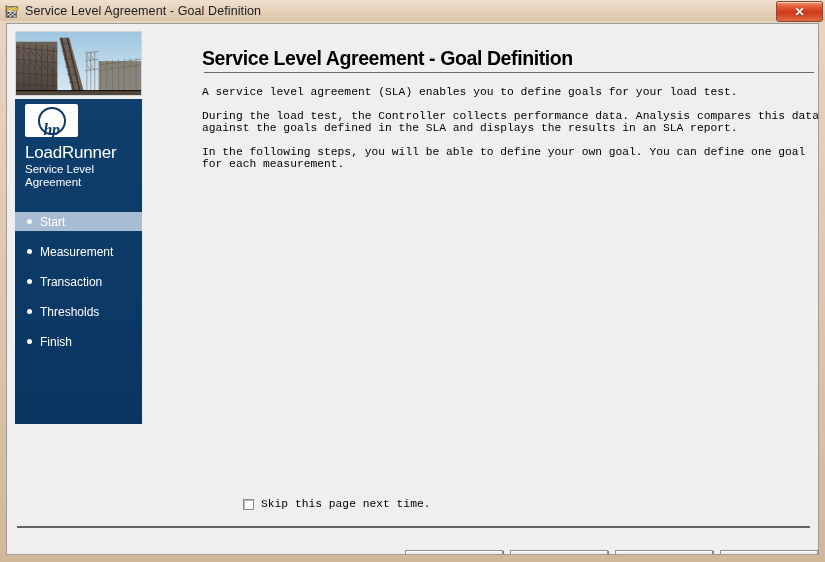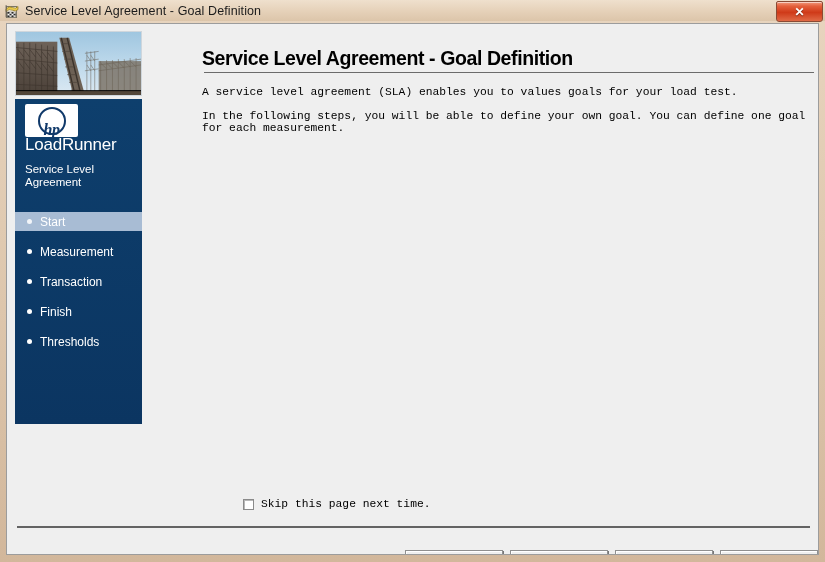--- a/index.html
+++ b/index.html
@@ -135,21 +135,21 @@
     font-weight: bold;
     font-size: 16px;
     color: #10396a;
     line-height: 1;
     letter-spacing: -0.5px;
     margin-top: 19px;
   }
   .brand {
     position: absolute;
     left: 10px;
-    top: 36px;
+    top: 44px;
     color: #ffffff;
     font-size: 17px;
     letter-spacing: -0.2px;
     font-family: "Liberation Sans", sans-serif;
     white-space: nowrap;
   }
   .brand-sub {
     position: absolute;
     left: 10px;
     top: 64px;
@@ -400,35 +400,36 @@
           <div class="nav-item">
             <span class="nav-dot"></span>
             <span class="nav-label">Measurement</span>
           </div>
           <div class="nav-item">
             <span class="nav-dot"></span>
             <span class="nav-label">Transaction</span>
           </div>
           <div class="nav-item">
             <span class="nav-dot"></span>
-            <span class="nav-label">Finish</span>
+            <span class="nav-label">Thresholds</span>
           </div>
           <div class="nav-item">
             <span class="nav-dot"></span>
-            <span class="nav-label">Thresholds</span>
+            <span class="nav-label">Finish</span>
           </div>
         </div>
       </div>
     </div>
 
     <div class="content">
       <div class="page-title">Service Level Agreement - Goal Definition</div>
       <div class="title-rule"></div>
       <div class="body-text">
-        <p>A service level agreement (SLA) enables you to values goals for your load test.</p>
+        <p>A service level agreement (SLA) enables you to define goals for your load test.</p>
+        <p>During the load test, the Controller collects performance data. Analysis compares this data against the goals defined in the SLA and displays the results in an SLA report.</p>
         <p>In the following steps, you will be able to define your own goal. You can define one goal for each measurement.</p>
       </div>
     </div>
 
     <div class="skip-row">
       <span class="checkbox"></span>
       <span class="skip-label">Skip this page next time.</span>
     </div>
 
     <div class="footer-rule"></div>

